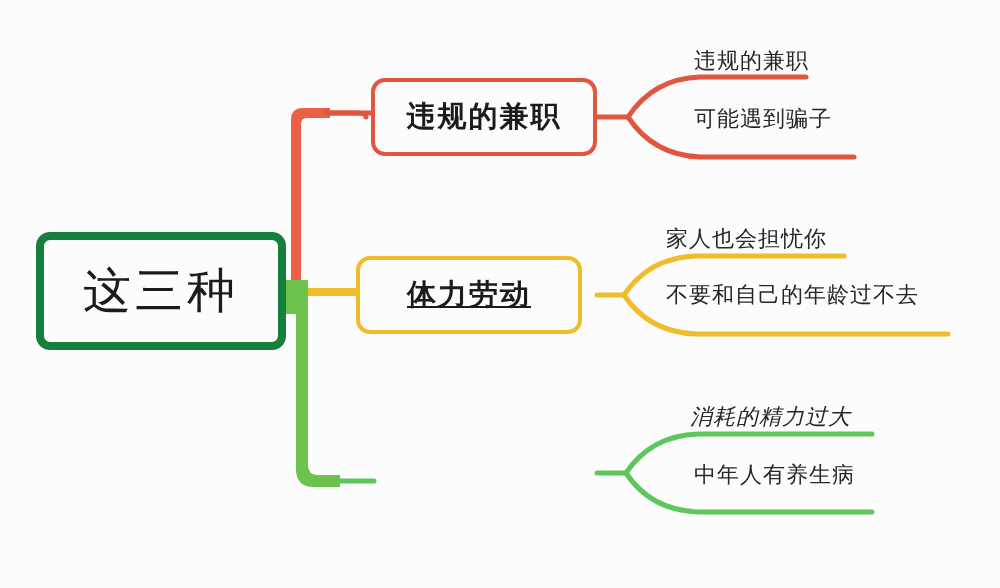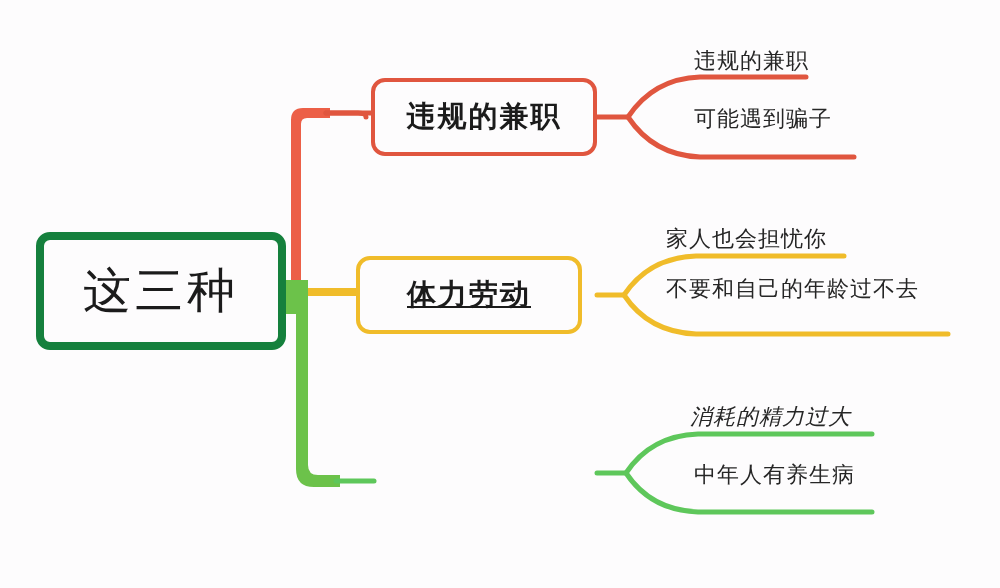--- a/index.html
+++ b/index.html
@@ -119,19 +119,19 @@
     <span>体力劳动</span>
   </div>
 
 
   <div class="leaf-label" style="left:694px; top:46px;">违规的兼职</div>
 
   <div class="leaf-label" style="left:694px; top:104px;">可能遇到骗子</div>
 
   <div class="leaf-label" style="left:666px; top:224px;">家人也会担忧你</div>
 
-  <div class="leaf-label" style="left:666px; top:274px;text-align:center;">不要和自己的年龄过不去</div>
+  <div class="leaf-label" style="left:666px; top:280px;text-align:center;">不要和自己的年龄过不去</div>
 
   <div class="leaf-label" style="left:690px; top:402px;font-style:italic;">消耗的精力过大</div>
 
   <div class="leaf-label" style="left:694px; top:460px;">中年人有养生病</div>
 
 </div>
 
 </body></html>

